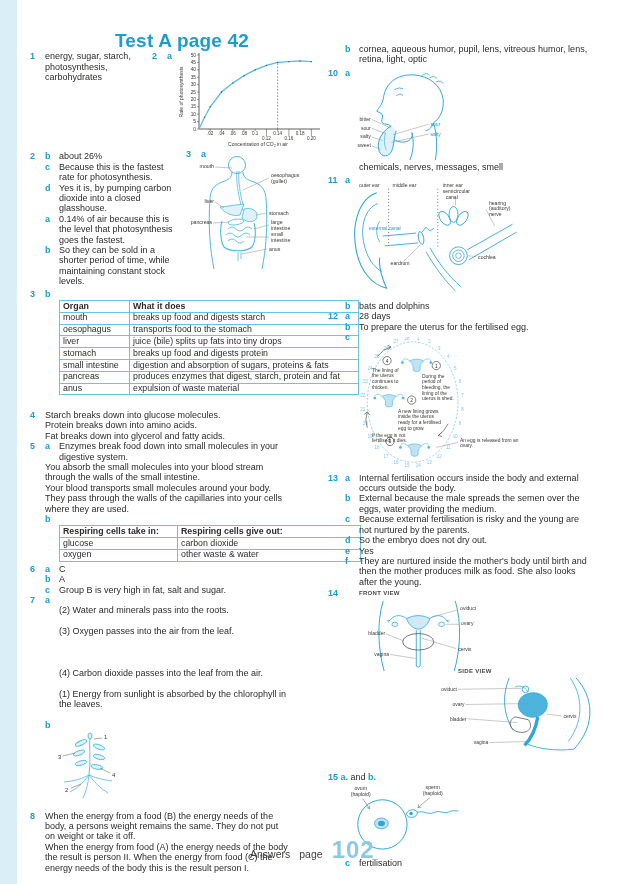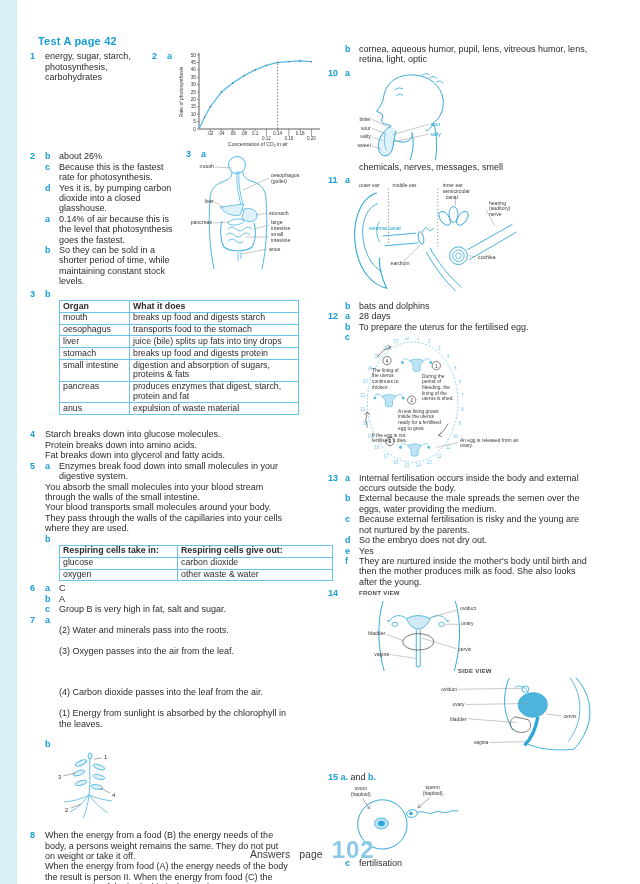--- a/index.html
+++ b/index.html
@@ -3,36 +3,36 @@
 <meta charset="utf-8">
 <style>
 :root{--acc:#189ed2;--dia:#4fb8e5;--dialt:#dff1fa;--tb:#66c4e8;--tx:#2e2c2b;--lead:#8f8d8c;}
 *{margin:0;padding:0;box-sizing:border-box;}
 body{background:#fff;}
 .page{position:relative;width:640px;height:884px;background:#fff;overflow:hidden;
  font-family:"Liberation Sans","DejaVu Sans",sans-serif;color:var(--tx);font-size:9px;line-height:10.4px;}
 .strip{position:absolute;left:0;top:0;width:17px;height:884px;background:#daeef8;}
 .col-left{position:absolute;left:30px;top:36px;width:296px;}
 .col-right{position:absolute;left:328px;top:44px;width:302px;}
-.title{color:var(--acc);font-size:11px;font-weight:bold;margin:0 0 5px 8px;letter-spacing:.2px;}
+.title{color:var(--acc);font-size:19px;font-weight:bold;margin:0 0 5px 8px;letter-spacing:.2px;text-align:center;}
 .q{display:flex;align-items:flex-start;}
 .qn{flex:0 0 15px;font-weight:bold;color:var(--acc);}
 .qn2{flex:0 0 17px;font-weight:bold;color:var(--acc);}
 .ql{flex:0 0 14px;font-weight:bold;color:var(--acc);}
 .qt{flex:1;white-space:pre-line;}
 .row1,.row2{display:flex;}
 .q1wrap{width:122px;}
 .q2wrap{width:158px;}
 .d3{position:relative;width:138px;}
 .d3 .hdr{position:absolute;left:-2px;top:-2px;display:flex;}
 table{border-collapse:collapse;font-size:8.8px;line-height:9.8px;margin:1px 0 2px 0;}
 th,td{border:1px solid var(--tb);padding:0.5px 3px;text-align:left;vertical-align:top;font-weight:normal;}
 th{font-weight:bold;}
-.t3 col.c1{width:70px;}.t3{width:240px;}
-.t5 col.c1{width:118px;}.t5{width:274px;}
+.t3 col.c1{width:70px;}.t3{width:300px;}
+.t5 col.c1{width:118px;}.t5{width:302px;}
 svg{display:block;}
 svg text{font-family:"Liberation Sans","DejaVu Sans",sans-serif;}
 .lbl{font-size:5.2px;fill:#3a3836;}
 .lblc{font-size:5.2px;fill:var(--acc);}
 .viewttl{font-size:6px;font-weight:bold;color:#4a4846;letter-spacing:.3px;}
 .cyc{position:relative;width:210px;height:136px;margin:-6px 0 0 24px;}
 .cyc svg{position:absolute;left:0;top:0;}
 .ct{position:absolute;font-size:4.9px;line-height:1.16;color:#3a3836;}
 .footer{position:absolute;left:250px;top:838px;display:flex;align-items:baseline;gap:9px;color:#3f3e3c;}
 .footer .w{font-size:10.5px;text-align:center;}

